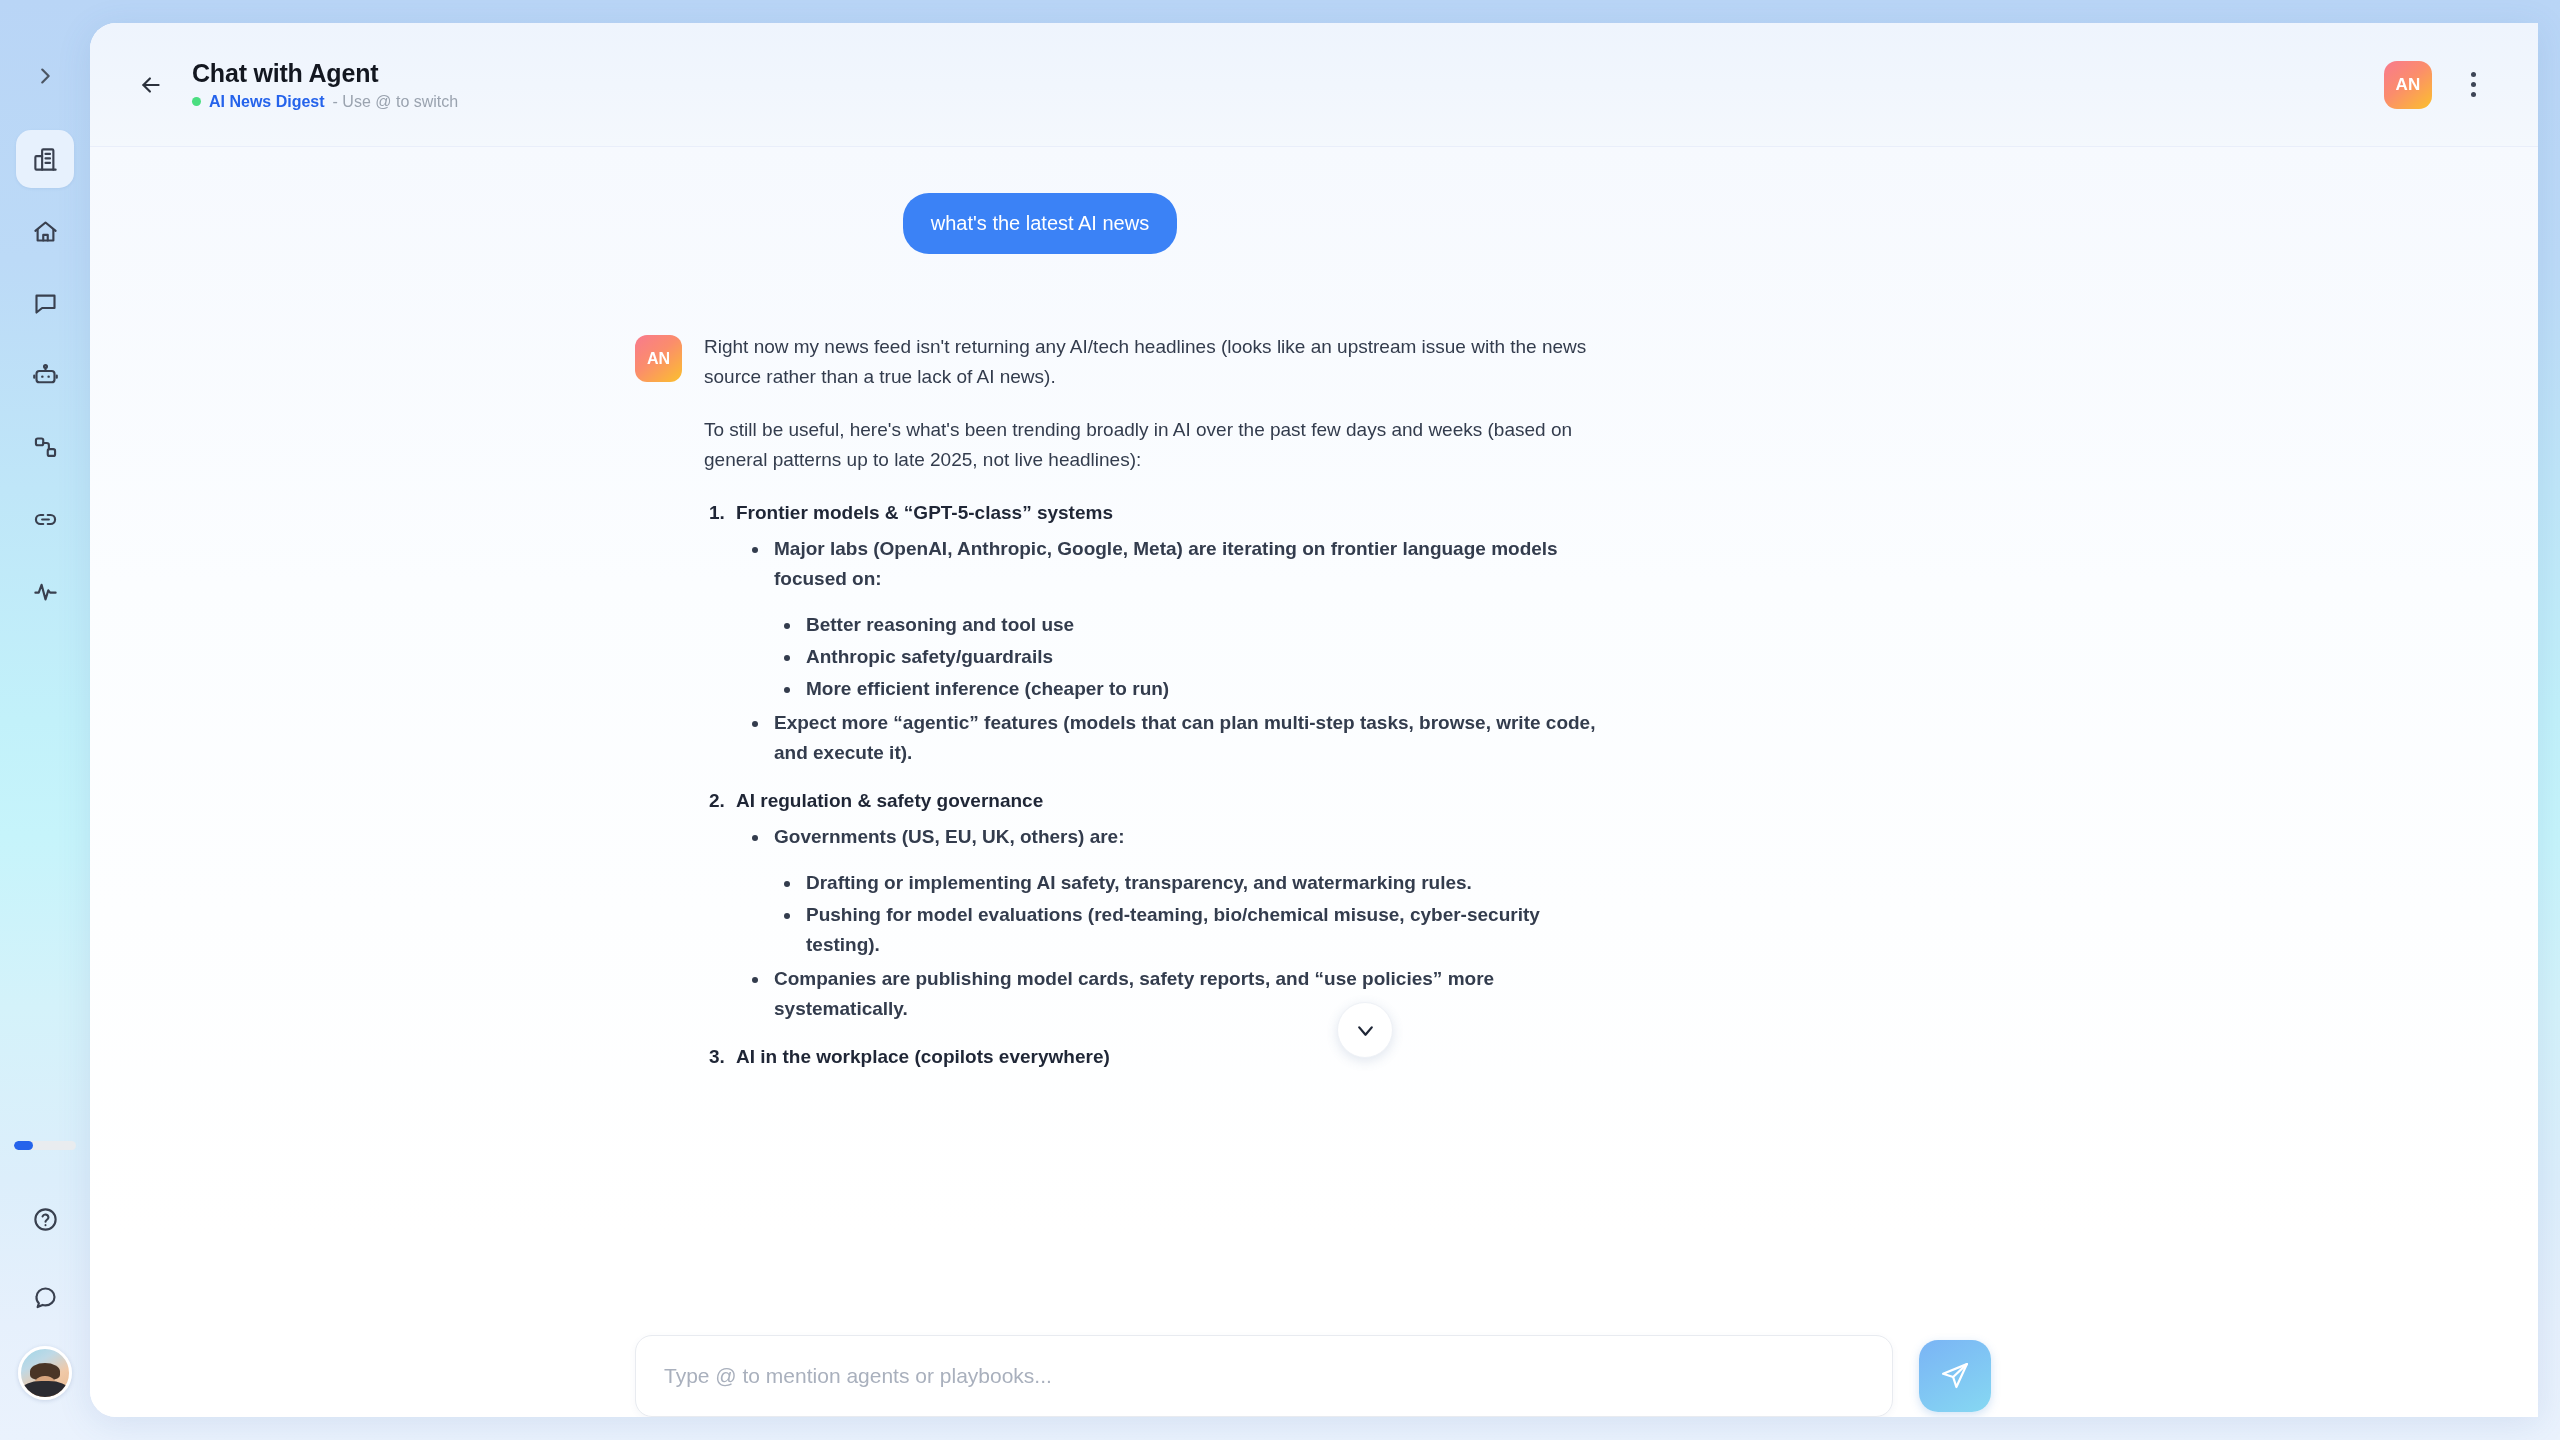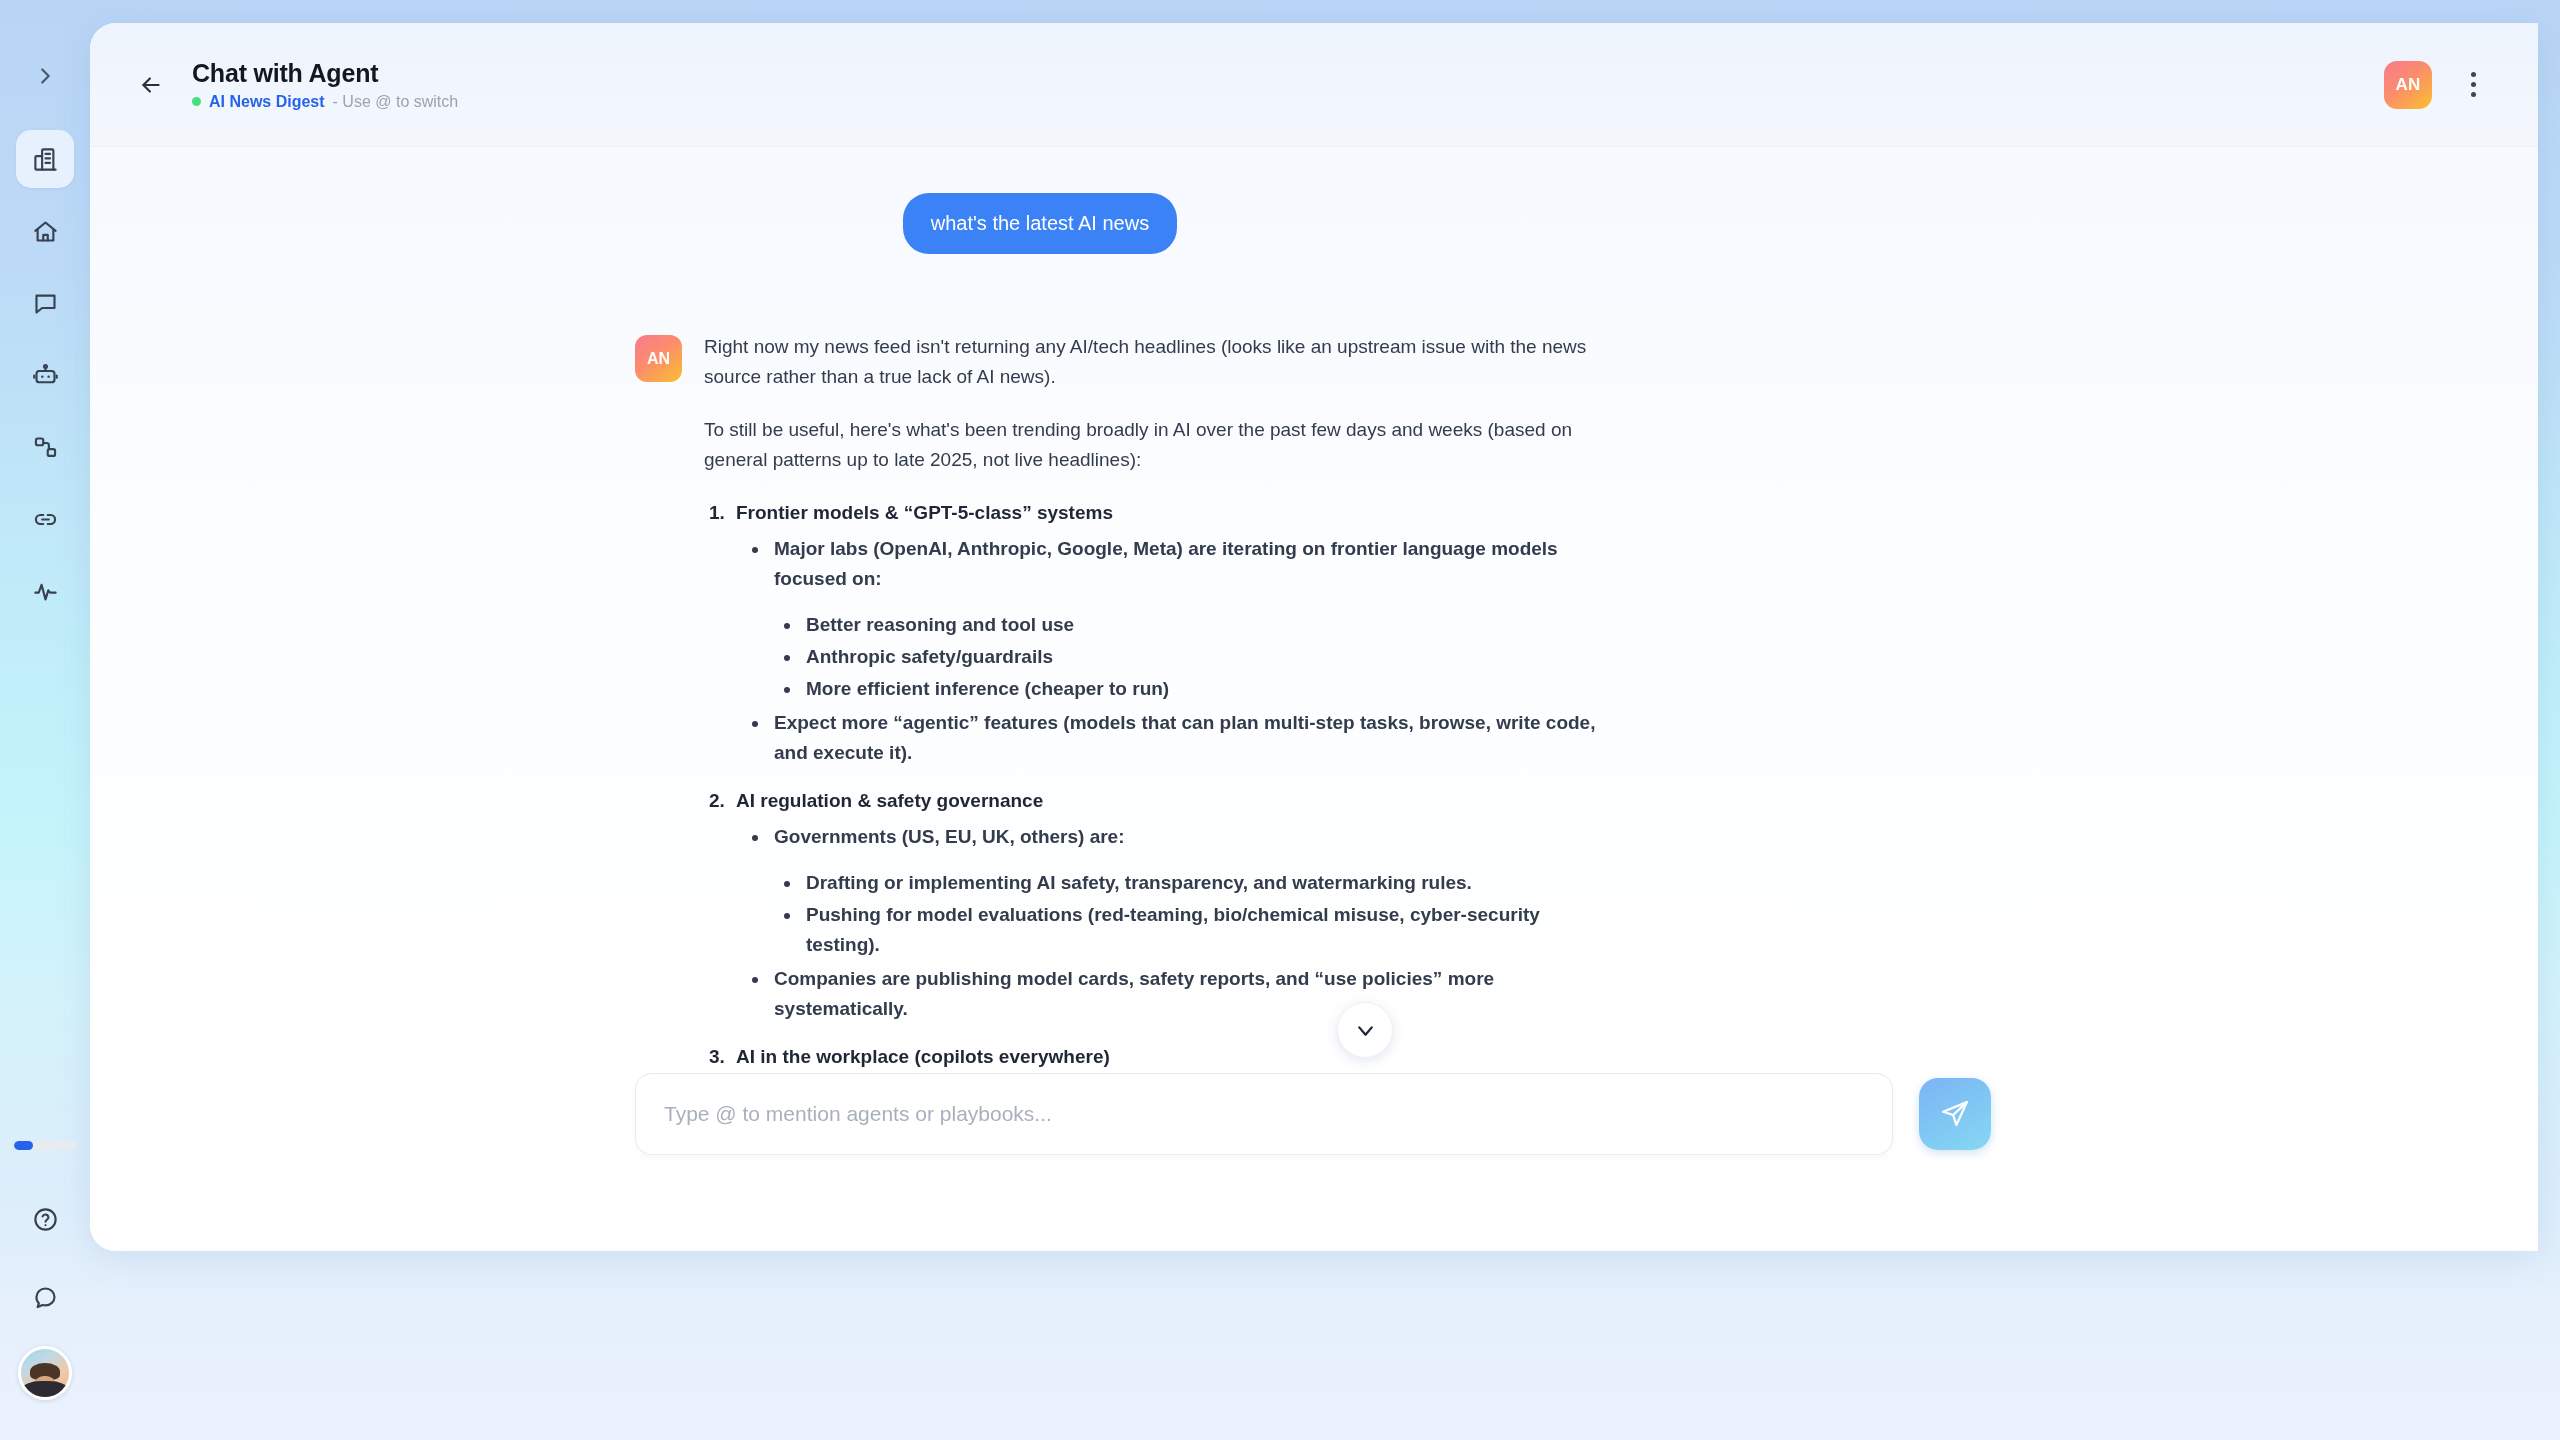--- a/index.html
+++ b/index.html
@@ -118,21 +118,21 @@
     border-radius: 42% 42% 0 0;
     background: #2b2b31;
   }
 
   
   .panel {
     position: absolute;
     left: 90px;
     top: 23px;
     width: 2448px;
-    height: 1228px;
+    height: 1394px;
     background: #ffffff;
     border-radius: 26px 0 0 26px;
     box-shadow: 0 6px 34px rgba(70,110,170,.13);
     overflow: hidden;
     display: flex;
     flex-direction: column;
   }
 
   
   .chat-header {
@@ -282,21 +282,21 @@
     cursor: pointer;
     z-index: 4;
   }
 
   
   .composer {
     flex: 0 0 auto;
     height: 178px;
     background: #ffffff;
     display: flex;
-    align-items: flex-start;
+    align-items: flex-end;
     padding: 0 0 0 545px;
   }
   .composer-inner {
     display: flex;
     align-items: center;
     gap: 26px;
   }
   .composer-input {
     width: 1258px;
     height: 82px;

